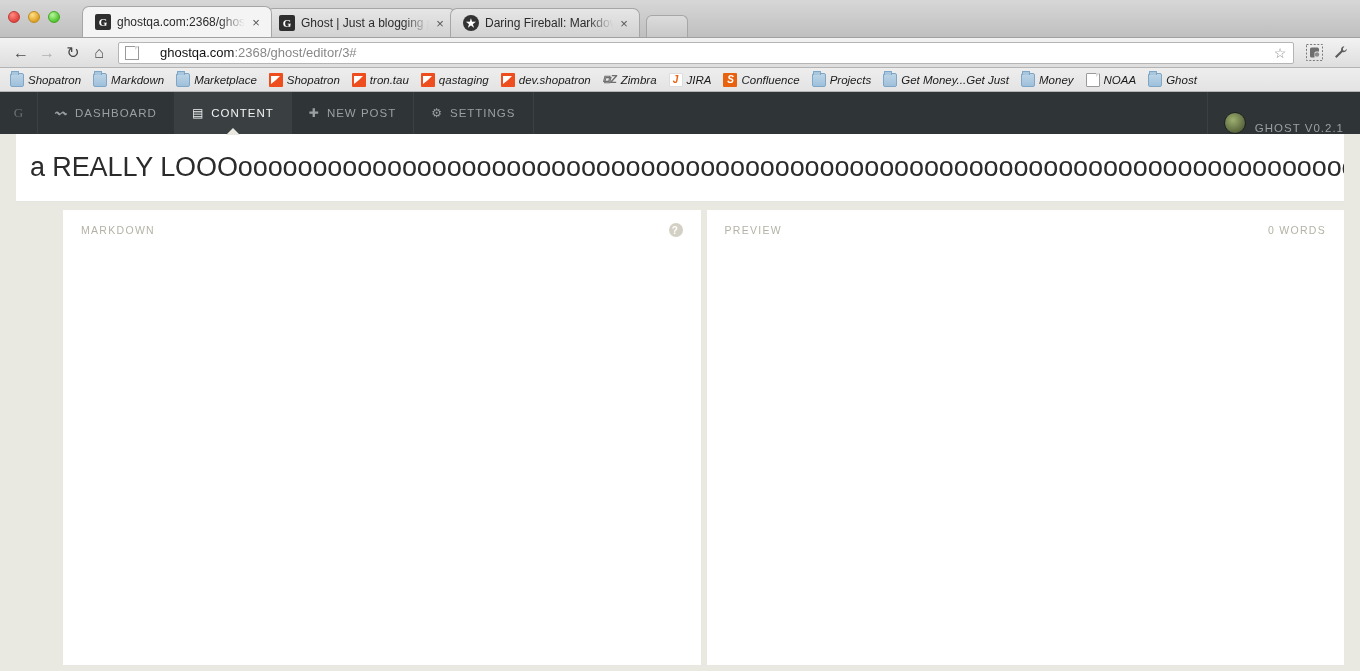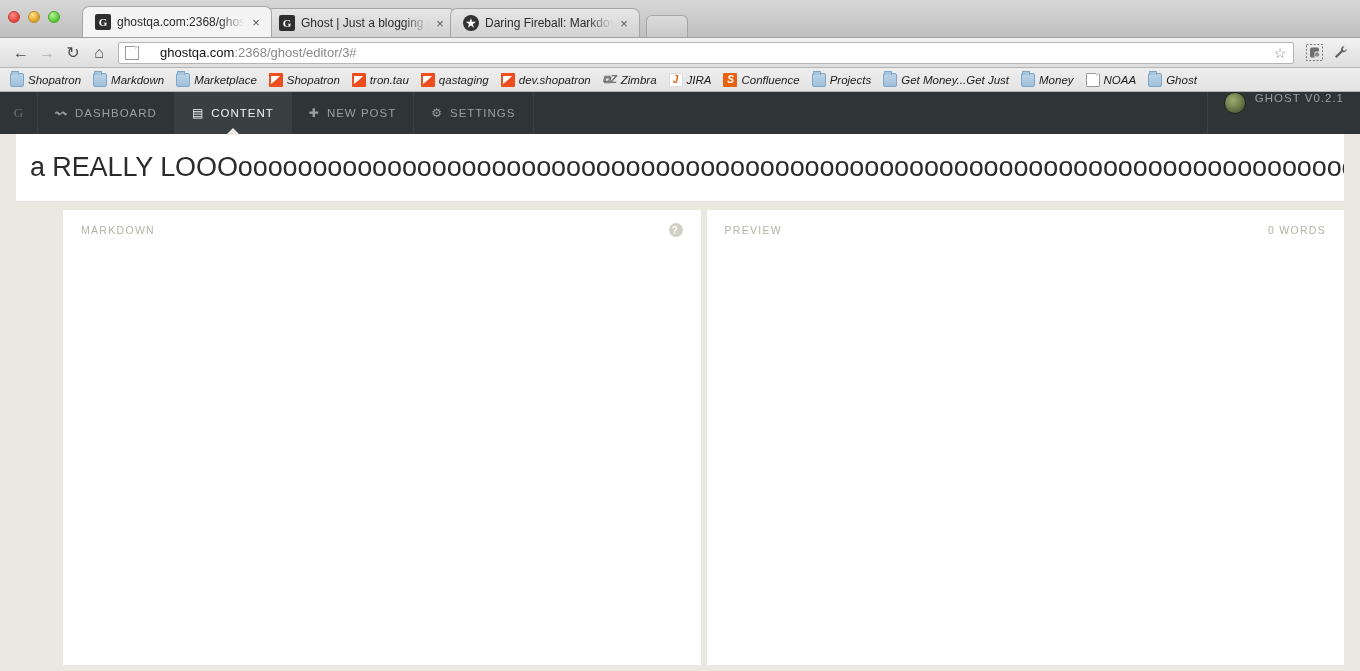--- a/index.html
+++ b/index.html
@@ -241,21 +241,21 @@
     bottom: -1px; left: 50%;
     transform: translateX(-50%);
     border-left: 7px solid transparent;
     border-right: 7px solid transparent;
     border-bottom: 7px solid #e9e9e2;
   }
   .gnav-icon { font-size: 12px; display: inline-block; line-height: 1; }
   .ghost-user {
     margin-left: auto;
     display: flex;
-    align-items: flex-start;
+    align-items: flex-end;
     gap: 9px;
     padding: 0 16px;
     font-size: 11.5px;
     letter-spacing: 1px;
     color: #9aa0a2;
     border-left: 1px solid #3b4042;
   }
   .avatar {
     width: 22px; height: 22px; border-radius: 50%;
     background: radial-gradient(circle at 40% 35%, #9db06f, #55603a 75%);

